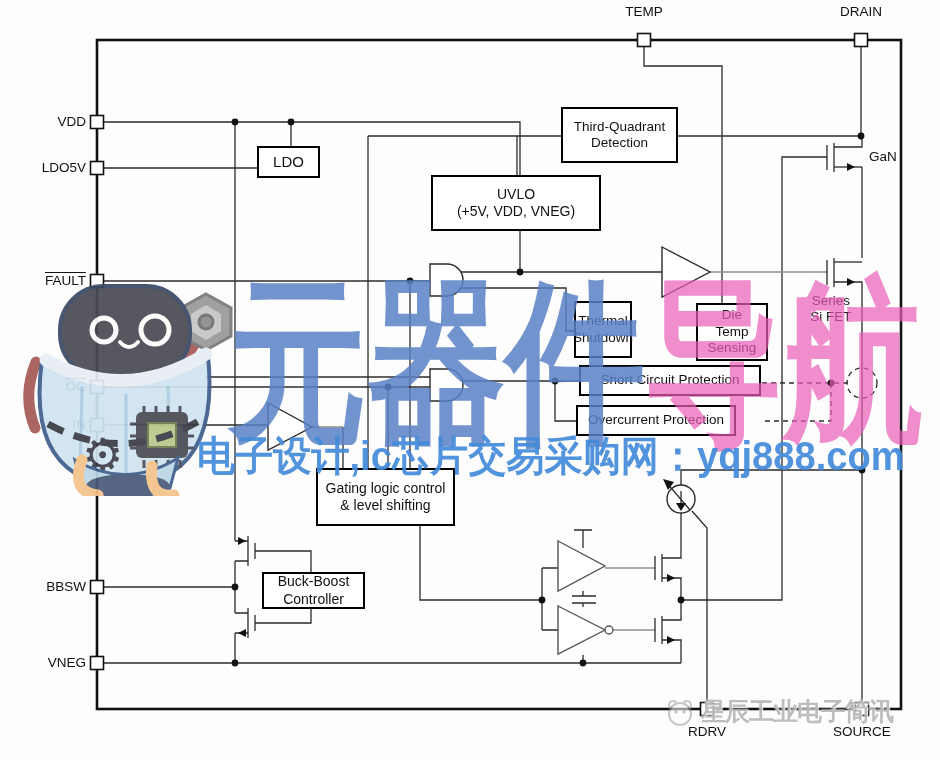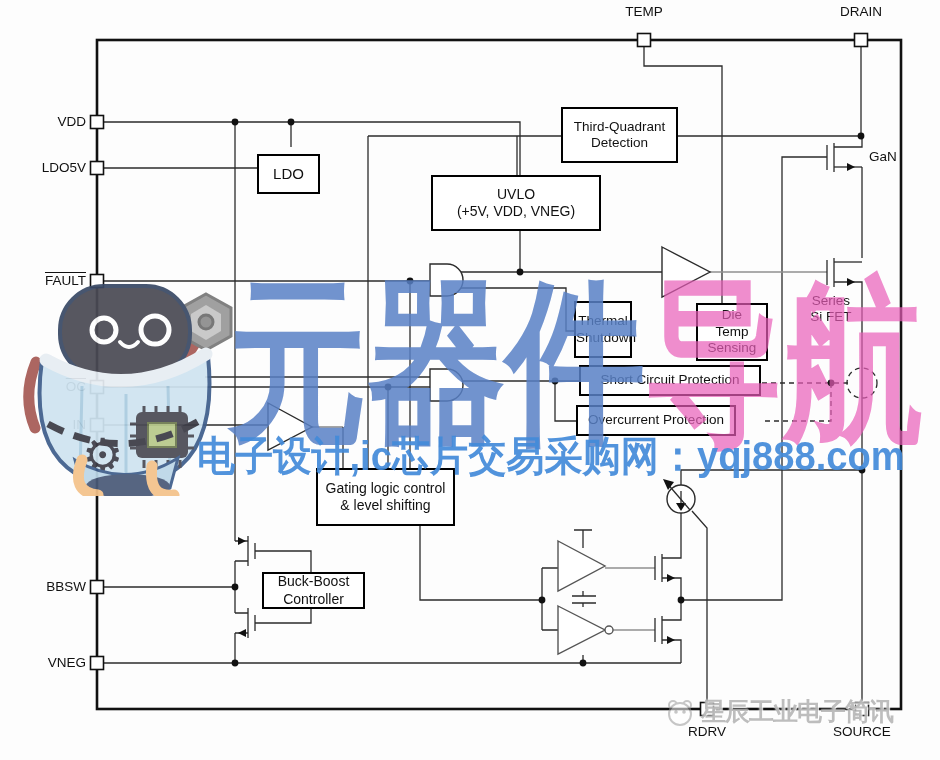--- a/index.html
+++ b/index.html
@@ -10,21 +10,21 @@
   .wire{stroke:#2b2b2b;stroke-width:1.3;fill:none;}
   .wire-gray{stroke:#8f8f8f;stroke-width:1.6;fill:none;}
   .wire-dashed{stroke:#2b2b2b;stroke-width:1.3;fill:none;stroke-dasharray:5 4;}
   .sym{stroke:#2b2b2b;stroke-width:1.4;fill:#fff;}
   .sym-gray{stroke:#555;stroke-width:1.4;fill:#fff;}
   .dot{fill:#111;}
   .arrow{fill:#111;stroke:none;}
   .pinbox{fill:#fff;stroke:#111;stroke-width:1.6;}
   
   .blk{position:absolute;z-index:2;background:#fff;border:2.4px solid #000;
-       display:flex;flex-direction:column;justify-content:center;
+       display:flex;flex-direction:column;align-items:center;justify-content:center;
        text-align:center;font-size:13.5px;line-height:1.22;color:#111;box-sizing:border-box;}
   .lbl{position:absolute;z-index:2;font-size:13.5px;line-height:1.15;color:#111;white-space:nowrap;}
   .pin-l{left:24px;width:62px;text-align:right;}
   .ctr{text-align:center;}
   .ovl{text-decoration:overline;}
   
   .robot{position:absolute;left:20px;top:264px;z-index:3;}
   .wm-big{position:absolute;left:228px;top:274px;z-index:4;font-size:176px;line-height:1;
           font-weight:700;white-space:nowrap;transform:scale(0.79,1);transform-origin:left top;
           letter-spacing:0;}
@@ -181,21 +181,21 @@
       <rect class="pinbox" x="90.5" y="418.5" width="13" height="13"></rect>
       <rect class="pinbox" x="90.5" y="580.5" width="13" height="13"></rect>
       <rect class="pinbox" x="90.5" y="656.5" width="13" height="13"></rect>
       <rect class="pinbox" x="637.5" y="33.5" width="13" height="13"></rect>
       <rect class="pinbox" x="854.5" y="33.5" width="13" height="13"></rect>
       <rect class="pinbox" x="700.5" y="702.5" width="13" height="13"></rect>
       <rect class="pinbox" x="855.5" y="702.5" width="13" height="13"></rect>
     </g>
   </svg>
 
-  <div class="blk" style="left:257px;top:146px;width:63px;height:40px;font-size:15px;margin-top:8px;">
+  <div class="blk" style="left:257px;top:146px;width:63px;height:32px;font-size:15px;">
     <span>LDO</span>
   </div>
 
   <div class="blk" style="left:431px;top:175px;width:170px;height:56px;font-size:14px;">
     <span>UVLO</span>
     <span>(+5V, VDD, VNEG)</span>
   </div>
 
   <div class="blk" style="left:561px;top:107px;width:117px;height:56px;">
     <span>Third-Quadrant</span>

